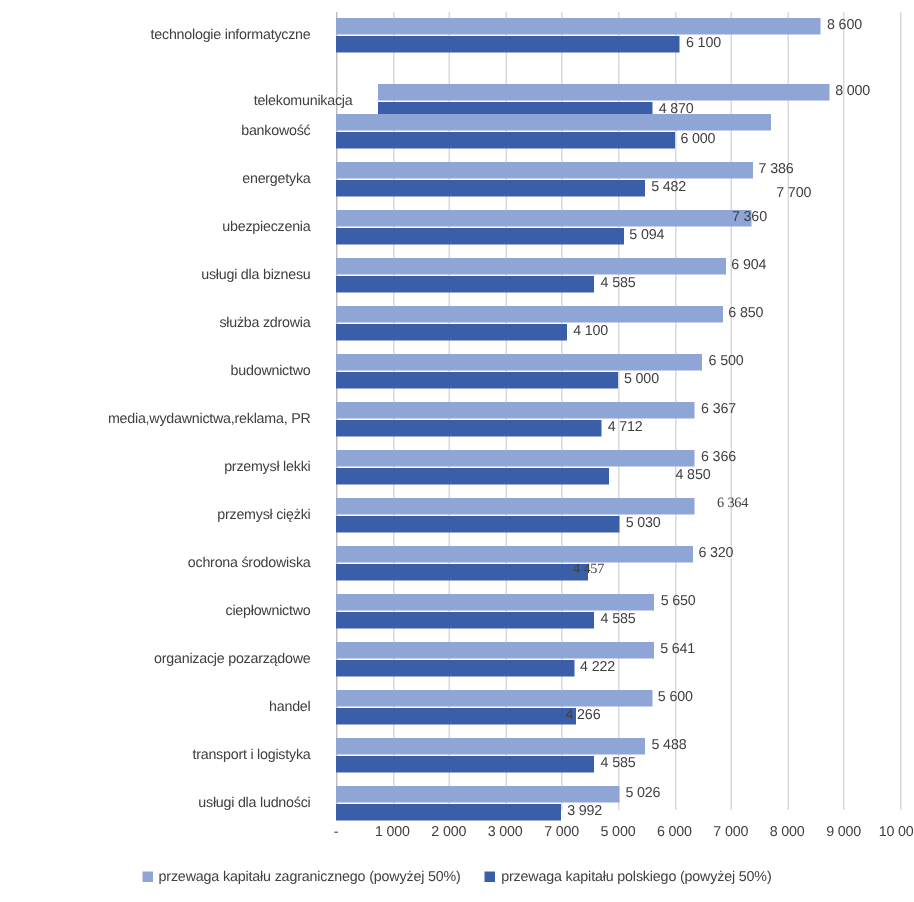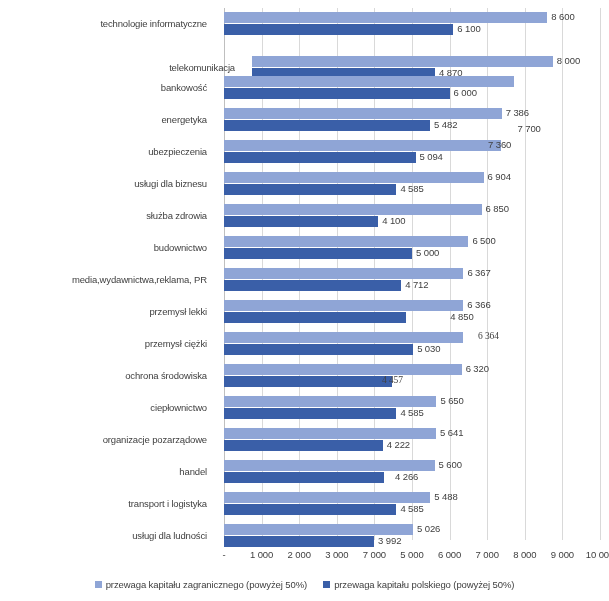--- a/index.html
+++ b/index.html
@@ -293,21 +293,21 @@
           <div class="bar polish" style="left: 0px; width: 158.747px; background: rgb(58, 95, 168);"></div>
           <div class="bar-label polish" style="left: 158.747px;">4 222</div>
         </div>
       </div>
       <div class="cat-row" style="top: 456px;">
         <div class="cat-label">handel</div>
         <div class="bars">
           <div class="bar foreign" style="left: 0px; width: 210.56px; background: rgb(143, 165, 214);"></div>
           <div class="bar-label foreign" style="left: 210.56px;">5 600</div>
           <div class="bar polish" style="left: 0px; width: 160.402px; background: rgb(58, 95, 168);"></div>
-          <div class="bar-label polish" style="left: 167px;">4 266</div>
+          <div class="bar-label polish" style="left: 149px;">4 266</div>
         </div>
       </div>
       <div class="cat-row" style="top: 488px;">
         <div class="cat-label">transport i logistyka</div>
         <div class="bars">
           <div class="bar foreign" style="left: 0px; width: 206.349px; background: rgb(143, 165, 214);"></div>
           <div class="bar-label foreign" style="left: 206.349px;">5 488</div>
           <div class="bar polish" style="left: 0px; width: 172.396px; background: rgb(58, 95, 168);"></div>
           <div class="bar-label polish" style="left: 172.396px;">4 585</div>
         </div>

